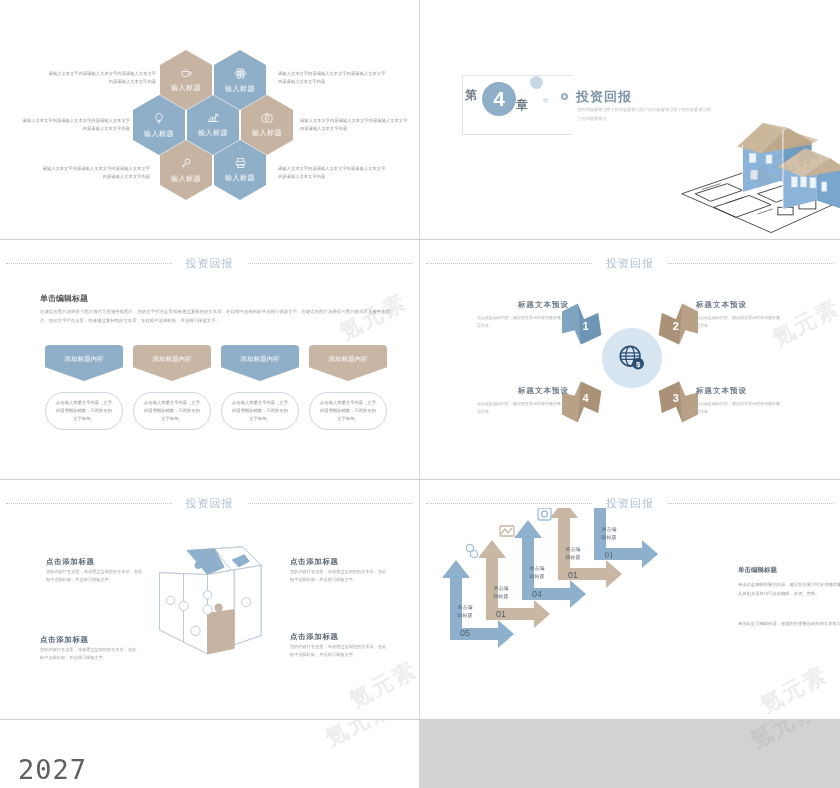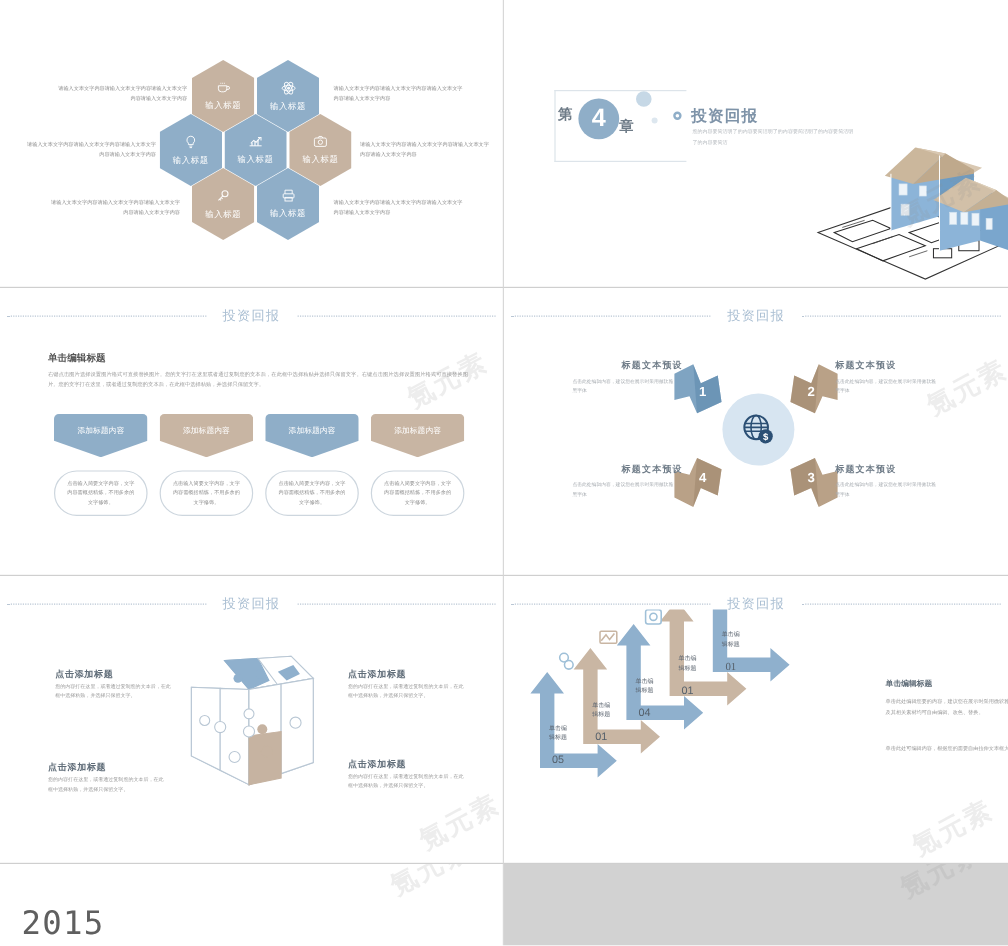--- a/index.html
+++ b/index.html
@@ -494,19 +494,19 @@
     <div class="s6-p1">单击此处编辑您要的内容，建议您在展示时采用微软雅黑字体，本模板所有图形线条及其相关素材均可自由编辑、改色、替换。</div>
     <div class="s6-p2">单击此处可编辑内容，根据您的需要自由拉伸文本框大小</div>
 
     <div class="wm" style="right:10px; top:195px;">氪元素</div>
   </div>
 
 </div>
 
 <div class="row7">
   <div class="s7l">
-    <div class="y2019">2015</div>
+    <div class="y2019">2027</div>
     <div class="wm" style="right:24px; top:-12px;">氪元素</div>
   </div>
   <div class="s7r">
     <div class="wm" style="right:20px; top:-10px;">氪元素</div>
   </div>
 </div>
 
 </body></html>

